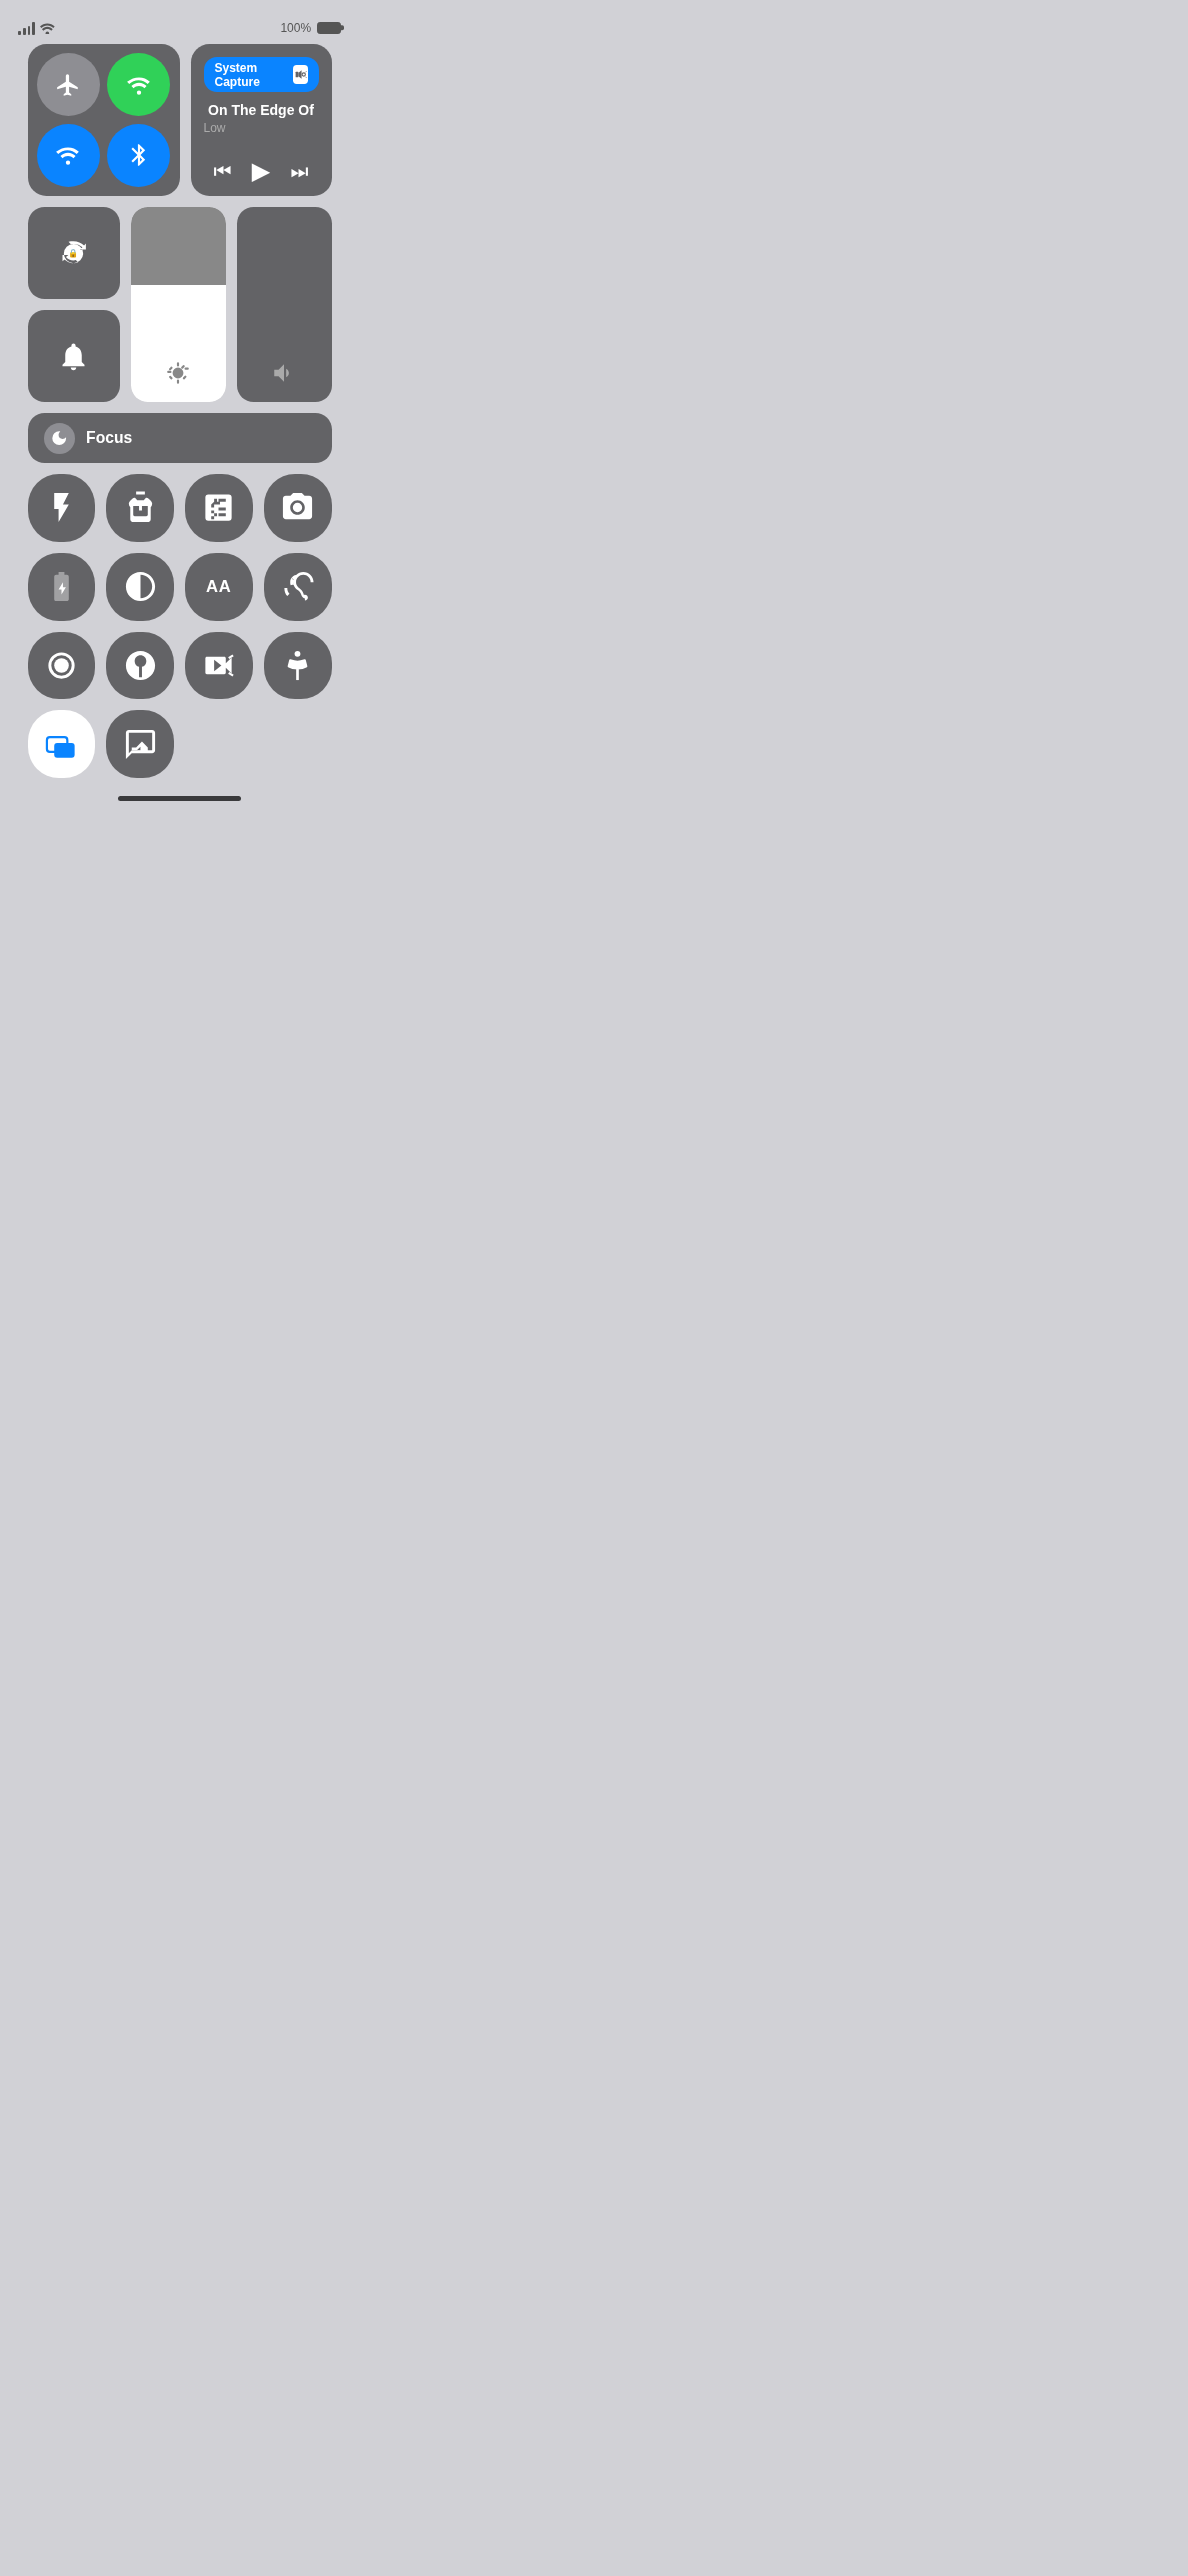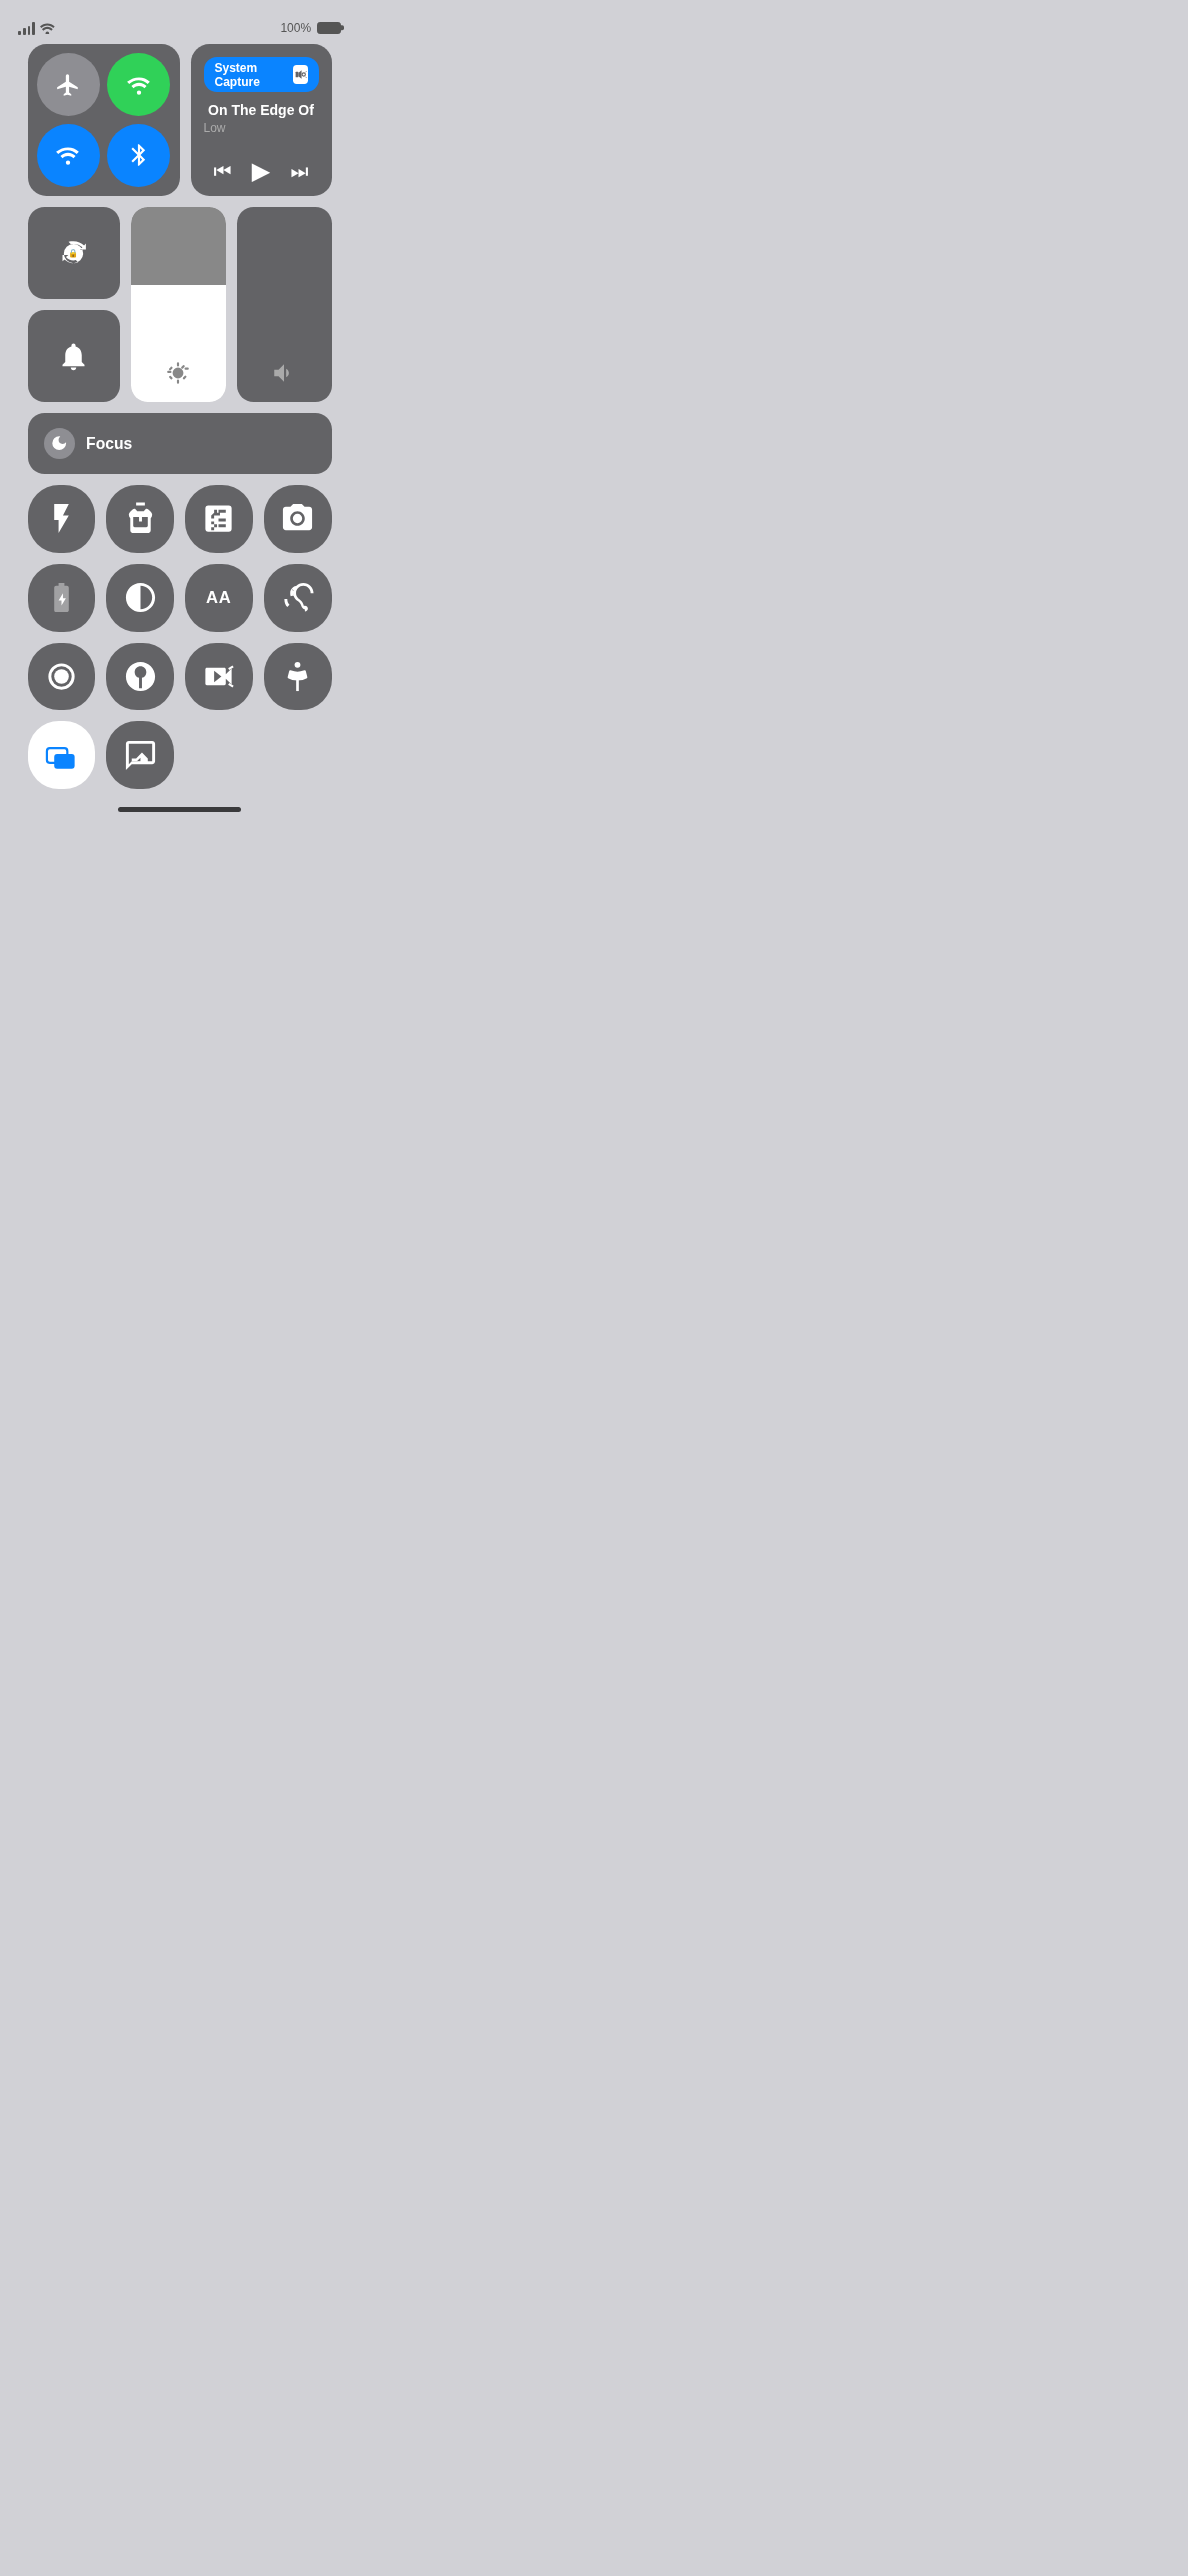--- a/index.html
+++ b/index.html
@@ -263,21 +263,21 @@
 
     
     .focus-row {
       display: flex;
       gap: 11px;
       align-items: stretch;
     }
 
     .focus-btn {
       flex: 1;
-      height: 61px;
+      height: 50px;
       background: #636366;
       border-radius: 16.6px;
       display: flex;
       align-items: center;
       gap: 11px;
       padding: 0 16.6px;
       cursor: pointer;
     }
 
     .focus-moon {

